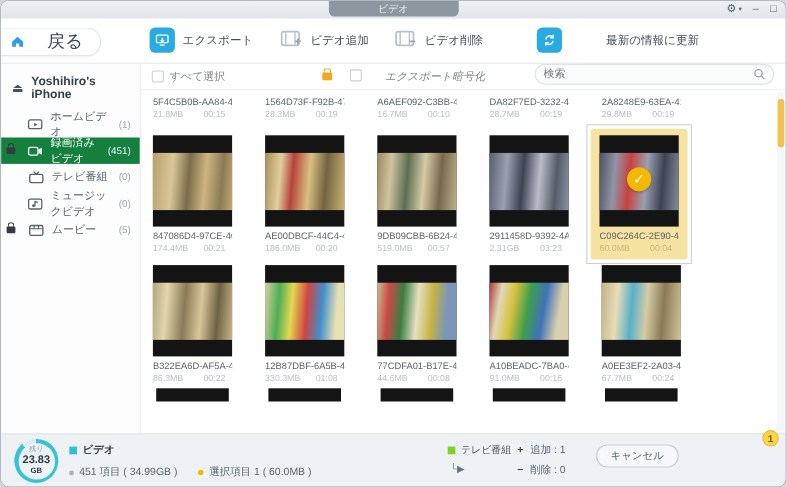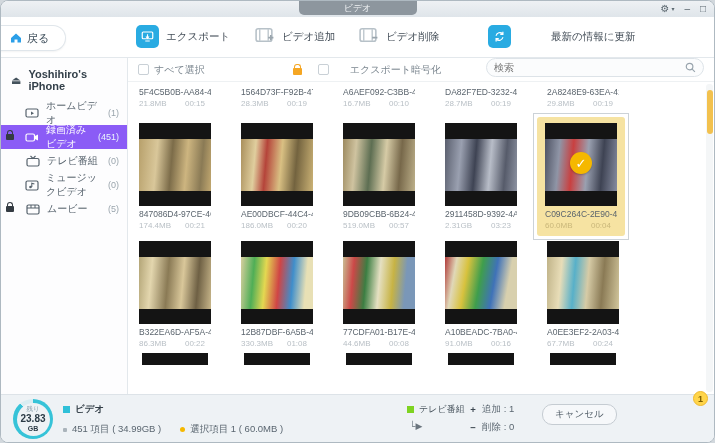--- a/index.html
+++ b/index.html
@@ -8,43 +8,43 @@
 
   
   .titlebar { position:absolute; top:0; left:0; right:0; height:16px; background:linear-gradient(#eef1f4,#dfe5ea); }
   .title-tab { position:absolute; left:50%; transform:translateX(-50%); top:0; width:118px; height:14px; background:#8d969e; border-radius:0 0 5px 5px; color:#f2f4f6; font-size:9px; text-align:center; line-height:14px; }
   .win-controls { position:absolute; right:8px; top:1px; display:flex; gap:10px; align-items:center; color:#5c6870; font-size:10px; }
   .win-controls span { cursor:default; line-height:14px; }
   .wc-caret { font-size:6px; margin-left:-8px; color:#5c6870; }
 
   
   .toolbar { position:absolute; top:16px; left:0; right:0; height:41px; background:#fff; border-bottom:1px solid #e3e8ec; }
-  .back-btn { position:absolute; left:-1px; top:8px; height:26px; display:flex; align-items:center; gap:5px; padding:0 16px 0 10px; border:1px solid #e0e6eb; border-left:none; border-radius:0 13px 13px 0; background:#fff; box-shadow:0 1px 2px rgba(0,0,0,.05); font-size:11px; color:#3a4a57; cursor:pointer; }
+  .back-btn { position:absolute; left:-1px; top:8px; height:26px; display:flex; align-items:center; gap:21px; padding:0 16px 0 10px; border:1px solid #e0e6eb; border-left:none; border-radius:0 13px 13px 0; background:#fff; box-shadow:0 1px 2px rgba(0,0,0,.05); font-size:16px; color:#3a4a57; cursor:pointer; }
   .tb-btn { position:absolute; top:8px; display:flex; align-items:center; gap:7px; font-size:10.5px; color:#444e58; cursor:pointer; }
   .tb-export { left:135px; } .tb-add { left:253px; } .tb-del { left:357px; } .tb-refresh { left:487px;gap:40px; }
   .icon-sq { width:23px; height:23px; border-radius:5px; background:#29abe2; display:flex; align-items:center; justify-content:center; }
 
   
   .sidebar { position:absolute; top:57px; left:0; width:127px; bottom:48px; background:#fdfdfe; border-right:1px solid #e3e8ec; }
   .device-row { display:flex; align-items:center; gap:7px; padding:10px 8px 9px 10px; font-size:11px; font-weight:bold; color:#33404a; }
   .eject { font-size:11px; color:#44525c; }
   .side-item { position:relative; display:flex; align-items:center; gap:7px; height:24px; padding:0 8px 0 24px; font-size:10px; color:#55616b; cursor:pointer; }
   .side-item .cnt { margin-left:auto; font-size:9px; color:#9aa5ad; }
-  .side-item.sel { background:#8b5cf6; color:#fff; }
+  .side-item.sel { background:#15803d; color:#fff; }
   .side-item.sel .cnt { color:#eaf5fd; }
   .side-icon { width:15px; display:flex; justify-content:center; color:inherit; }
   .lockmini { position:absolute; left:5px; top:9px; width:8px; height:6px; background:#343b42; border-radius:1px; }
   .lockmini::before { content:""; position:absolute; left:1px; top:-4px; width:4px; height:4px; border:1.4px solid #343b42; border-bottom:none; border-radius:3px 3px 0 0; }
 
   
   .filterbar { position:absolute; top:57px; left:127px; right:0; height:24px; background:#fff; border-bottom:1px solid #eef1f3; display:flex; align-items:center; }
   .cb { width:11px; height:11px; border:1px solid #c9d0d6; border-radius:2px; background:#fff; cursor:pointer; }
   .f-label { font-size:10px; color:#7c8790; margin-left:5px; }
   .sel-all { display:flex; align-items:center; margin-left:10px; cursor:pointer; }
-  .encrypt { display:flex; align-items:center; margin-left:88px; cursor:pointer; gap:16px; }
+  .encrypt { display:flex; margin-left:88px; cursor:pointer; gap:16px;font-style:italic; }
   .lockyellow { position:relative; width:9px; height:7px; background:#f5a623; border-radius:1px; margin-top:3px; }
   .lockyellow::before { content:""; position:absolute; left:1.5px; top:-4px; width:5px; height:4px; border:1.5px solid #f5a623; border-bottom:none; border-radius:3px 3px 0 0; }
   .searchbox { position:absolute; right:10px; top:0; width:218px; height:19px; border:1px solid #dde3e8; border-radius:10px; background:#fbfcfd; display:flex; align-items:center; padding:4px 7px; }
   .searchbox input { flex:1; border:none; outline:none; background:transparent; font-size:10px; color:#555; font-family:inherit; }
 
   
   .content { position:absolute; top:81px; left:127px; right:0; bottom:48px; background:#fff; overflow:hidden; }
   .cell { position:absolute; width:72px; cursor:pointer; }
   .c0{left:11px;} .c1{left:113px;} .c2{left:215px;} .c3{left:317px;} .c4{left:419px;}
   .pcell { top:2px; } .r1 { top:41px; } .r2 { top:159px; }

